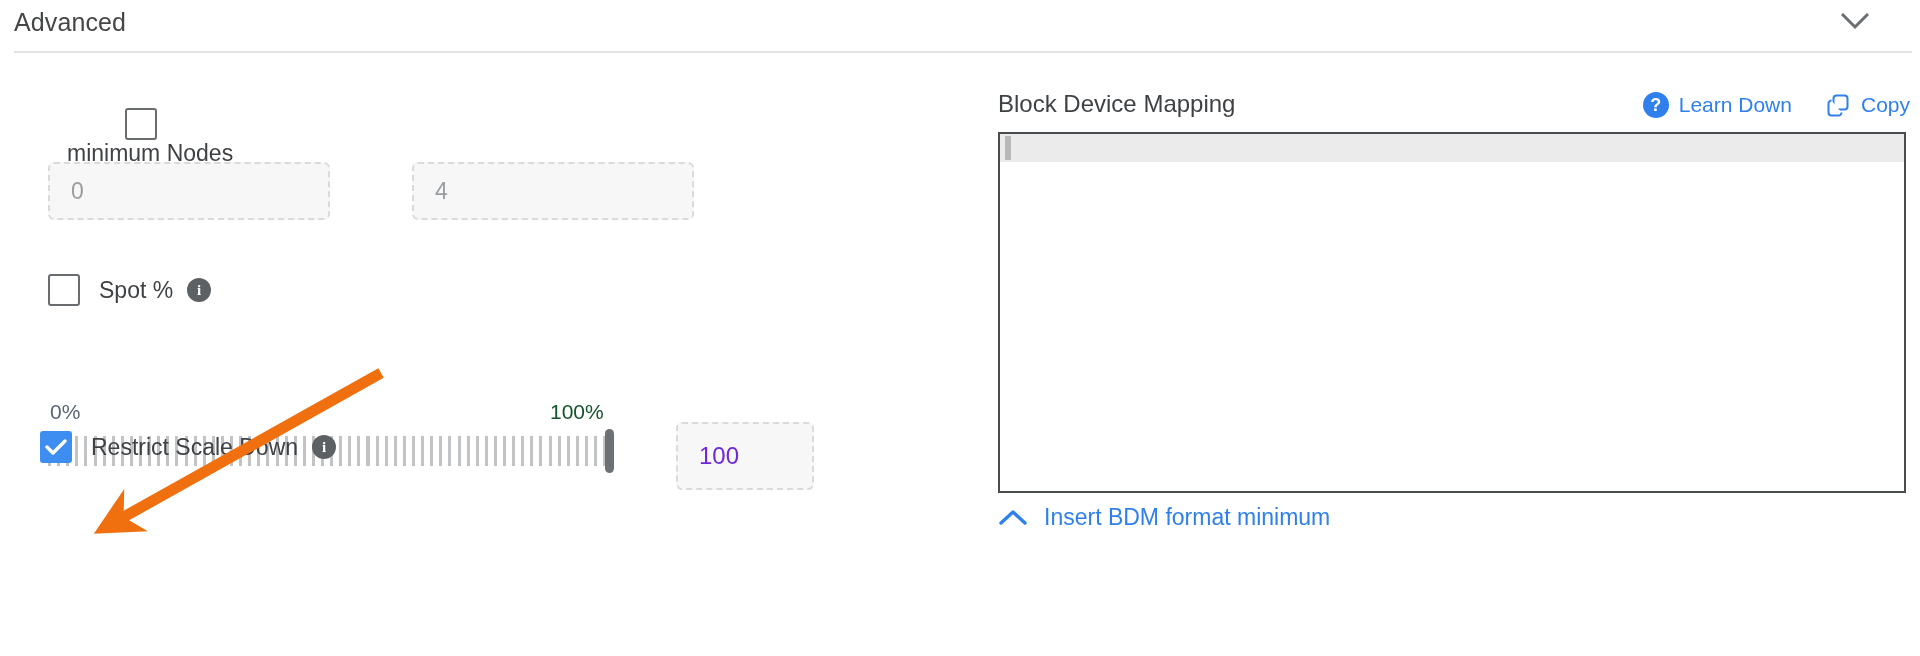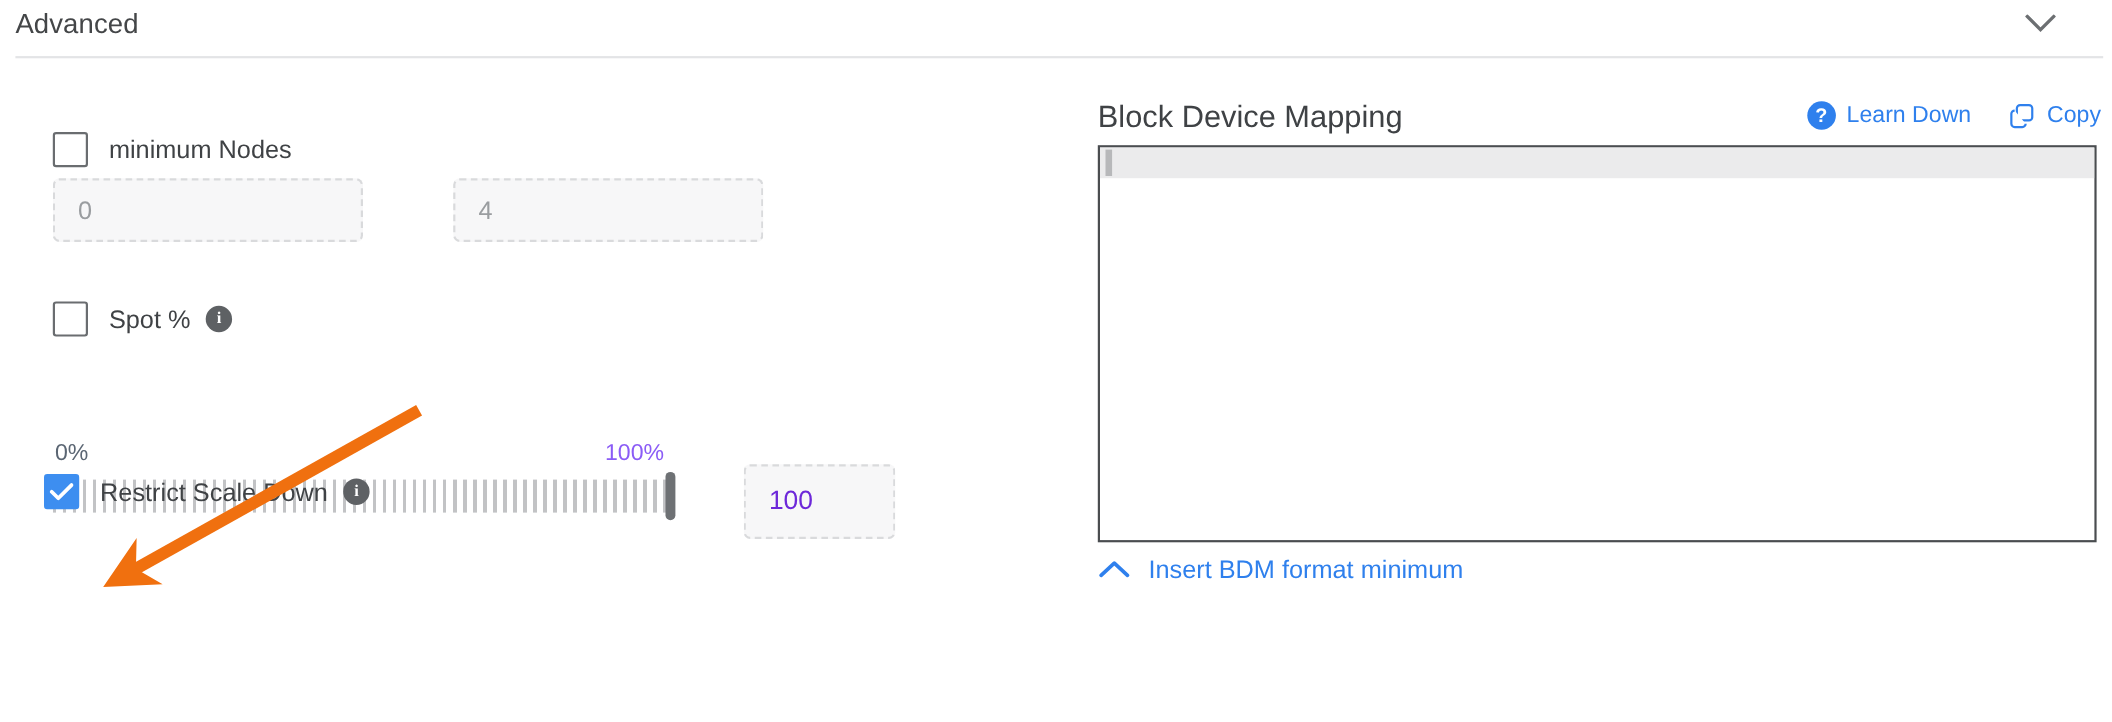--- a/index.html
+++ b/index.html
@@ -62,21 +62,21 @@
     display: flex; align-items: center; padding-left: 21px;
     font-size: 23px; color: #9a9da0; cursor: text;
   }
 
   
   .slider-wrap { position: absolute; left: 48px; top: 348px; width: 720px; height: 90px; }
   .slider-scale-left {
     position: absolute; left: 2px; top: 0; font-size: 21px; color: #5b6673;
   }
   .slider-scale-right {
-    position: absolute; left: 502px; top: 0; font-size: 21px; color: #8b5cf6;
+    position: absolute; left: 502px; top: 0; font-size: 21px; color: #14532d;
   }
   .slider-track {
     position: absolute; left: 0; top: 36px; width: 560px; height: 30px;
     background-image: repeating-linear-gradient(to right,
       #c2c3c5 0px, #c2c3c5 3px, rgba(0,0,0,0) 3px, rgba(0,0,0,0) 9.1px);
   }
   .slider-thumb {
     position: absolute; left: 557px; top: 29px; width: 9px; height: 44px;
     background: #6e7174; border-radius: 5px; cursor: pointer;
   }
@@ -90,21 +90,21 @@
   
   .annot-arrow {
     position: absolute; left: 0; top: 0; width: 1920px; height: 656px;
     pointer-events: none;
   }
 
   
   .right-col { position: absolute; left: 998px; top: 52px; width: 922px; height: 604px; }
   .bdm-title {
     position: absolute; left: 0; top: 38px;
-    font-size: 28px; color: #3f4245; white-space: nowrap;
+    font-size: 24px; color: #3f4245; white-space: nowrap;
   }
   .bdm-actions {
     position: absolute; right: 10px; top: 40px;
     display: flex; align-items: center; gap: 34px;
   }
   .act-link {
     display: flex; align-items: center; gap: 10px;
     color: #2f80ed; font-size: 21px; cursor: pointer; white-space: nowrap;
   }
   .q-circle {
@@ -143,21 +143,21 @@
       <svg class="chev-down" width="28" height="17" viewBox="0 0 28 17">
         <path d="M2 2 L14 14 L26 2" stroke="#6c6f72" stroke-width="3" fill="none" stroke-linecap="square"></path>
       </svg>
     </div>
 
     <div class="header-rule"></div>
   </div>
 
   <div class="left-col">
 
-    <div class="cb-row" style="left:48px; top:68px;">
+    <div class="cb-row" style="left:48px; top:56px;flex-direction:column;">
       <div class="cbox"></div>
       <div class="cb-label">minimum Nodes</div>
     </div>
     <div class="num-field" style="left:48px; top:110px; width:282px;">0</div>
 
     <div class="num-field" style="left:412px; top:110px; width:282px;">4</div>
 
     <div class="cb-row" style="left:48px; top:222px;justify-content:flex-end;">
       <div class="cbox"></div>
       <div class="cb-label">Spot %</div>

